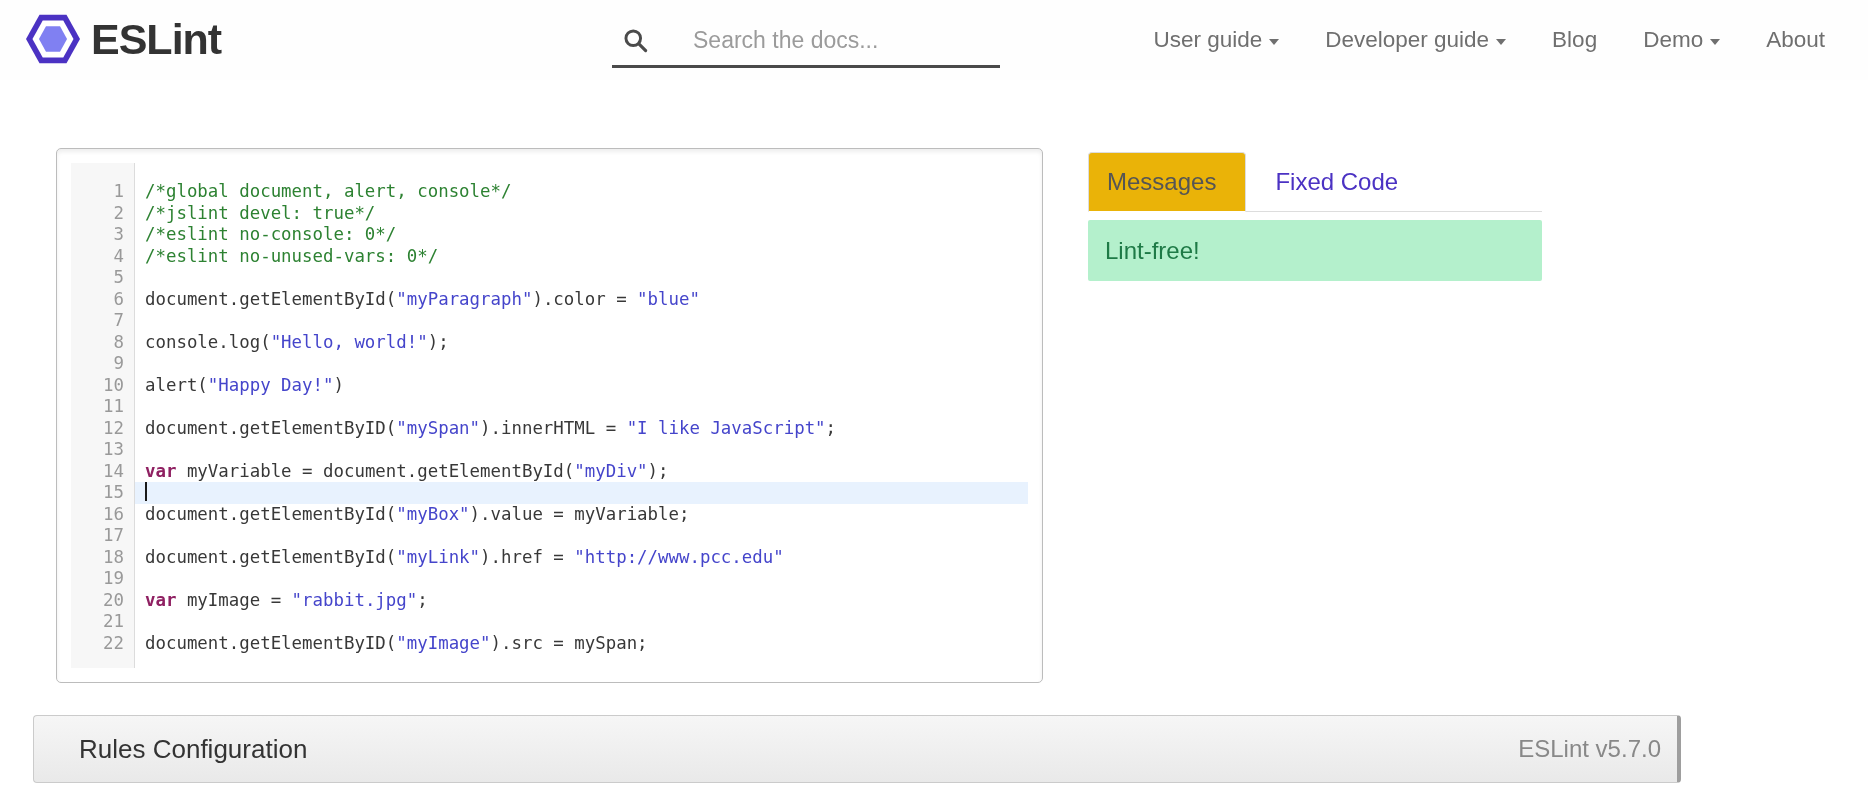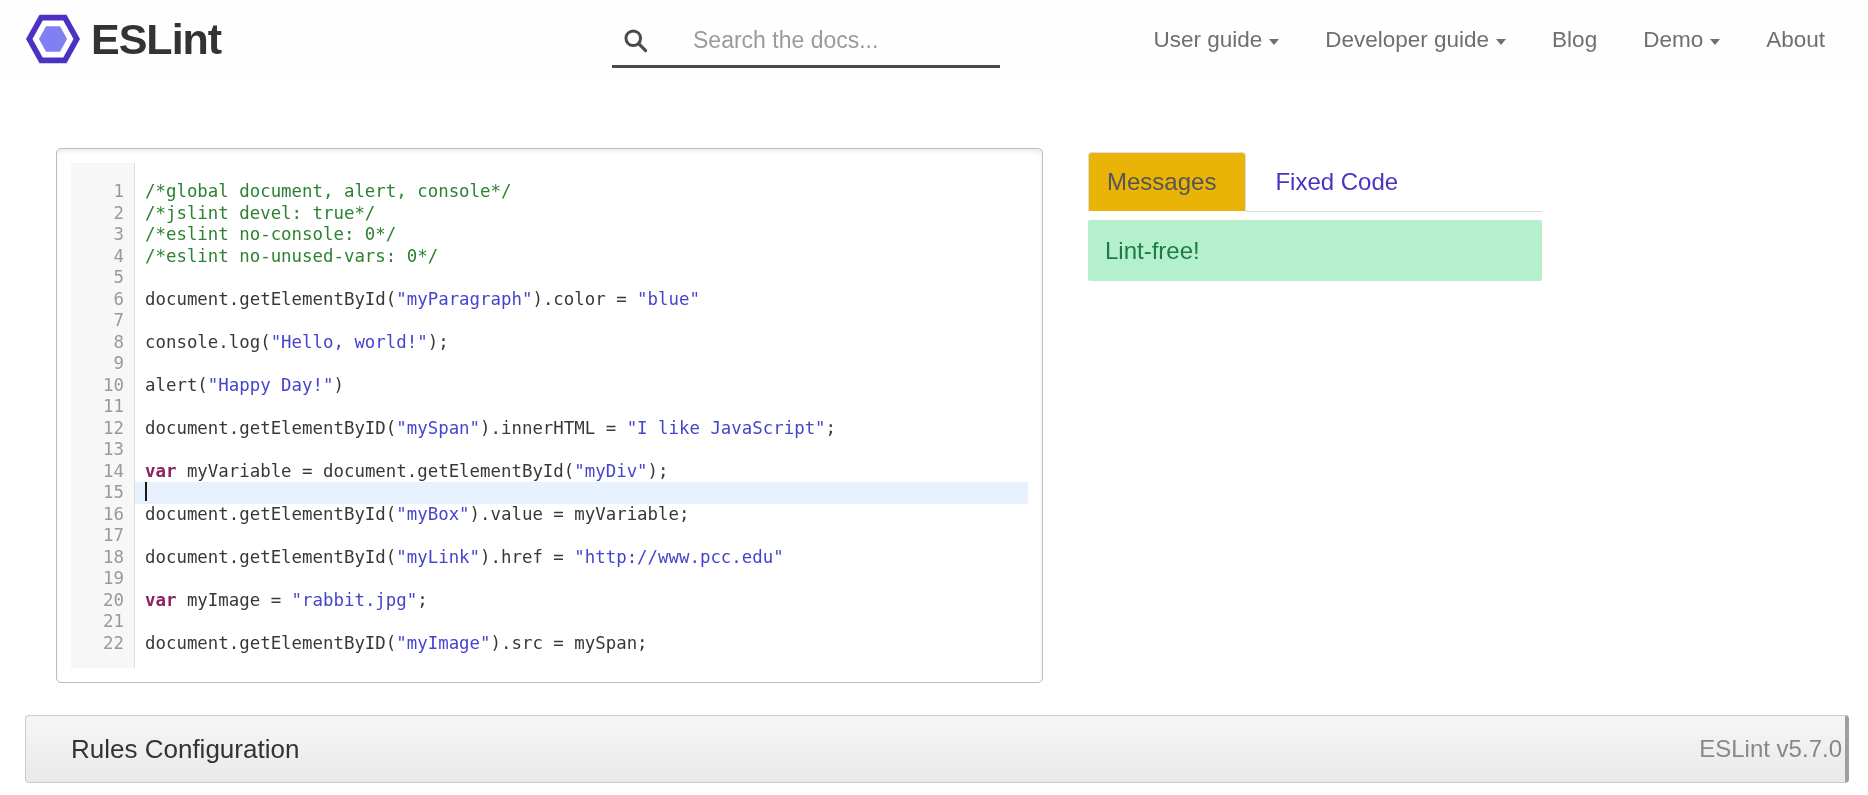--- a/index.html
+++ b/index.html
@@ -48,26 +48,26 @@
   .results{position:absolute;left:1088px;top:152px;width:454px;}
   .tabs{display:flex;height:60px;border-bottom:1px solid #ddd;}
   .tab{height:60px;display:flex;align-items:center;padding:0 29px;font-size:24px;cursor:pointer;white-space:nowrap;}
   .tab.active{background:#eab308;border:1px solid #ddd;border-bottom:1px solid #fff;
     border-radius:4px 4px 0 0;color:#555;margin-bottom:-1px;padding-left:18px;}
   .tab.link{color:var(--brand);}
   .alert-success{margin-top:8px;height:61px;background:var(--success-bg);color:var(--success-text);
     font-size:24px;display:flex;align-items:center;padding-left:17px;border-radius:2px;}
 
   
-  .rules-bar{position:absolute;left:25px;top:715px;width:1824px;height:68px;
+  .rules-bar{position:absolute;left:33px;top:715px;width:1648px;height:68px;
     background:linear-gradient(#f6f6f6,#e9e9e9);
     border:1px solid #cbcbcb;border-right:4px solid #9e9e9e;border-radius:4px;
     display:flex;align-items:center;justify-content:space-between;cursor:pointer;}
   .rules-title{font-size:26px;color:#333;margin-left:45px;}
-  .rules-version{font-size:24px;color:#888;margin-right:3px;}
+  .rules-version{font-size:24px;color:#888;margin-right:16px;}
 </style>
 </head>
 <body>
 
 <div class="stage">
 
   <div class="header">
     <a class="logo-link">
       <svg class="logo-svg" viewBox="0 0 100 90">
         <polygon points="0,45 25,0 75,0 100,45 75,90 25,90" fill="#4b32c3"></polygon>

